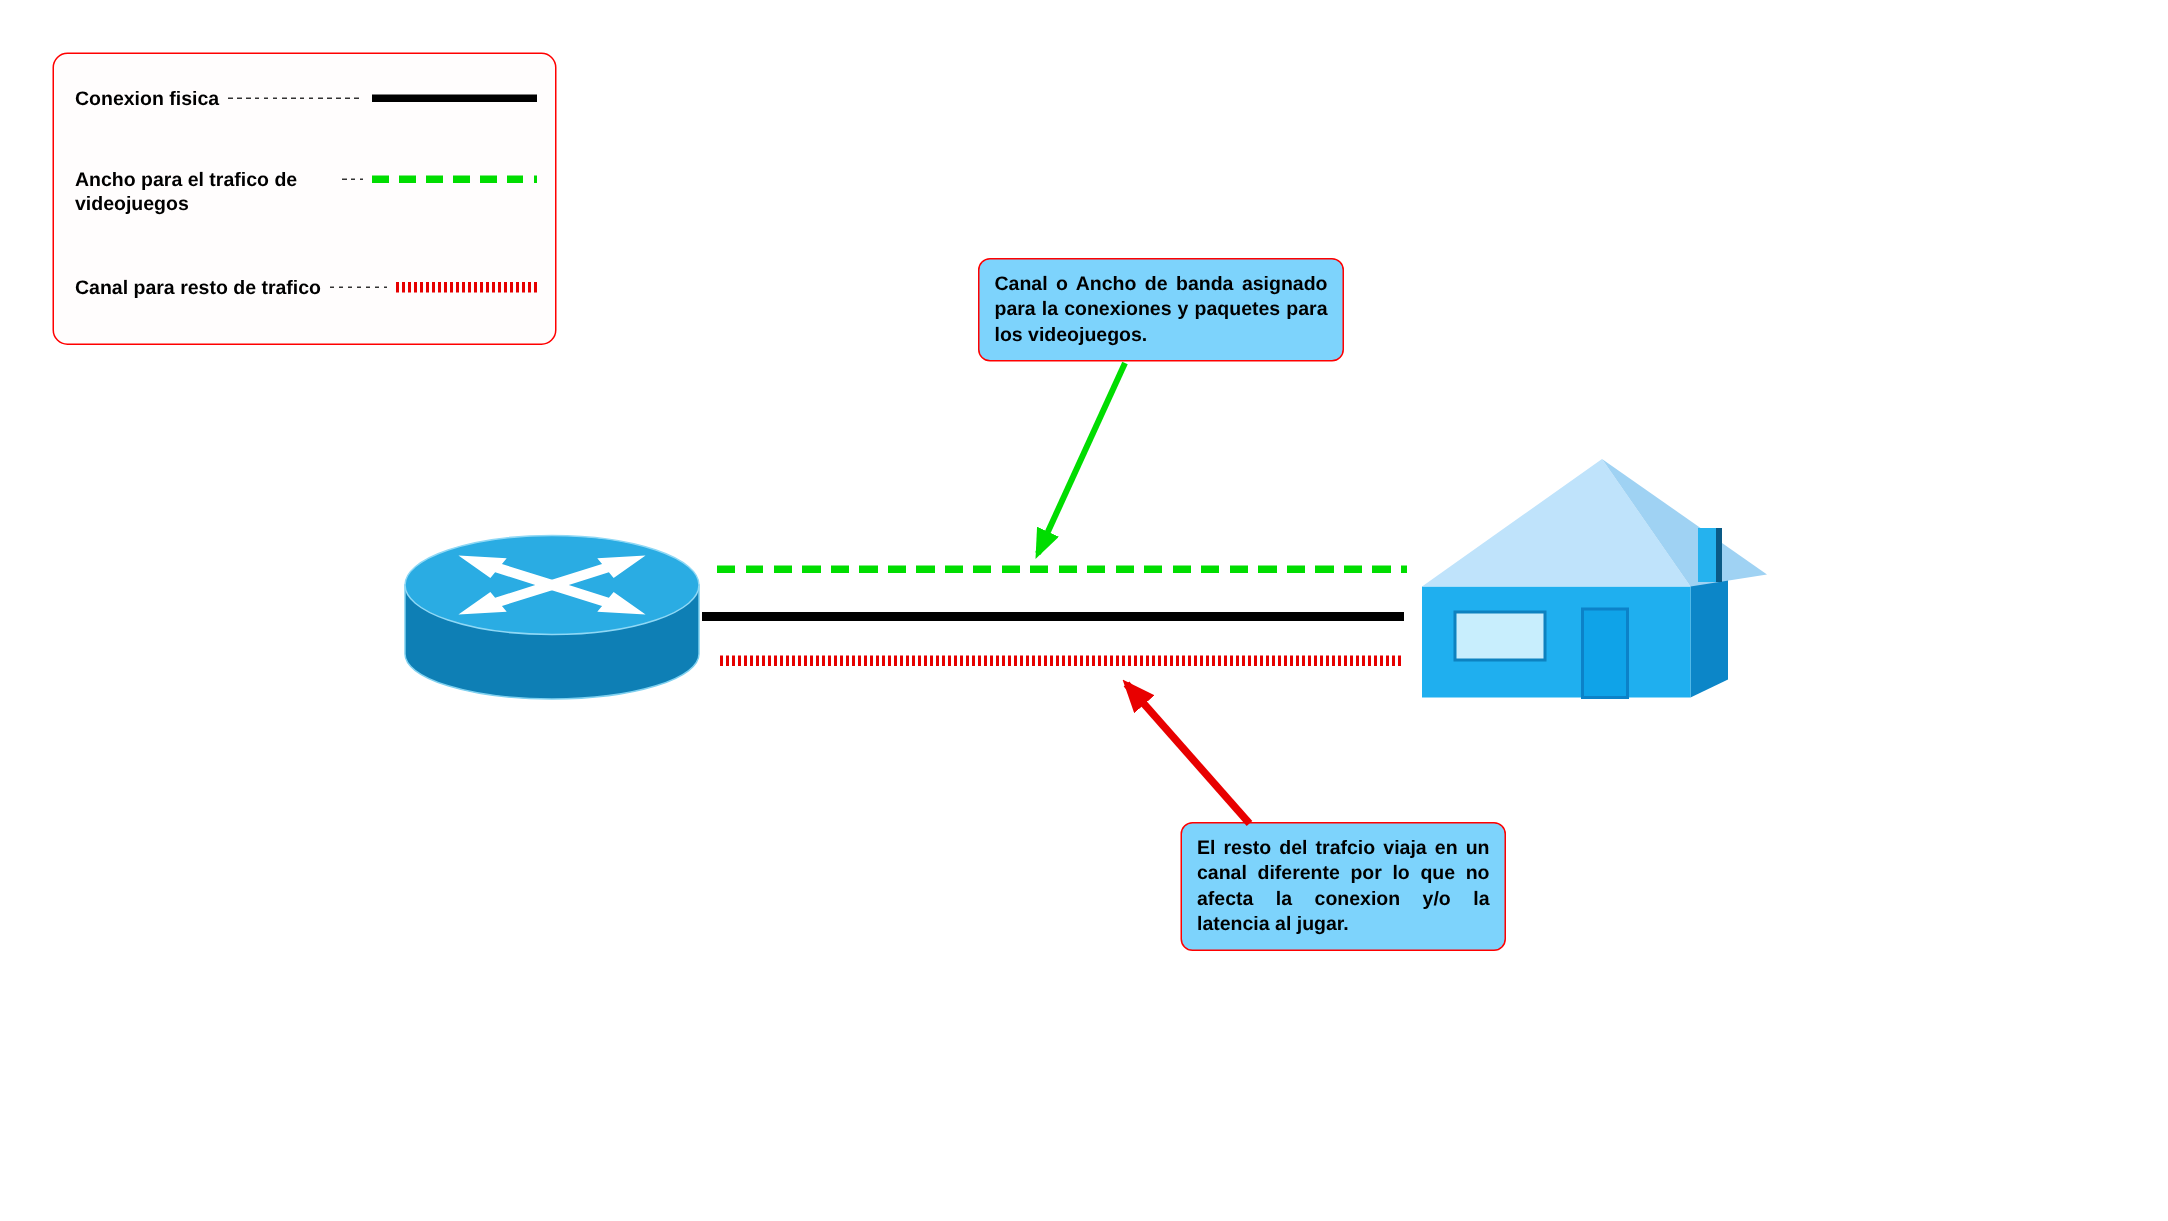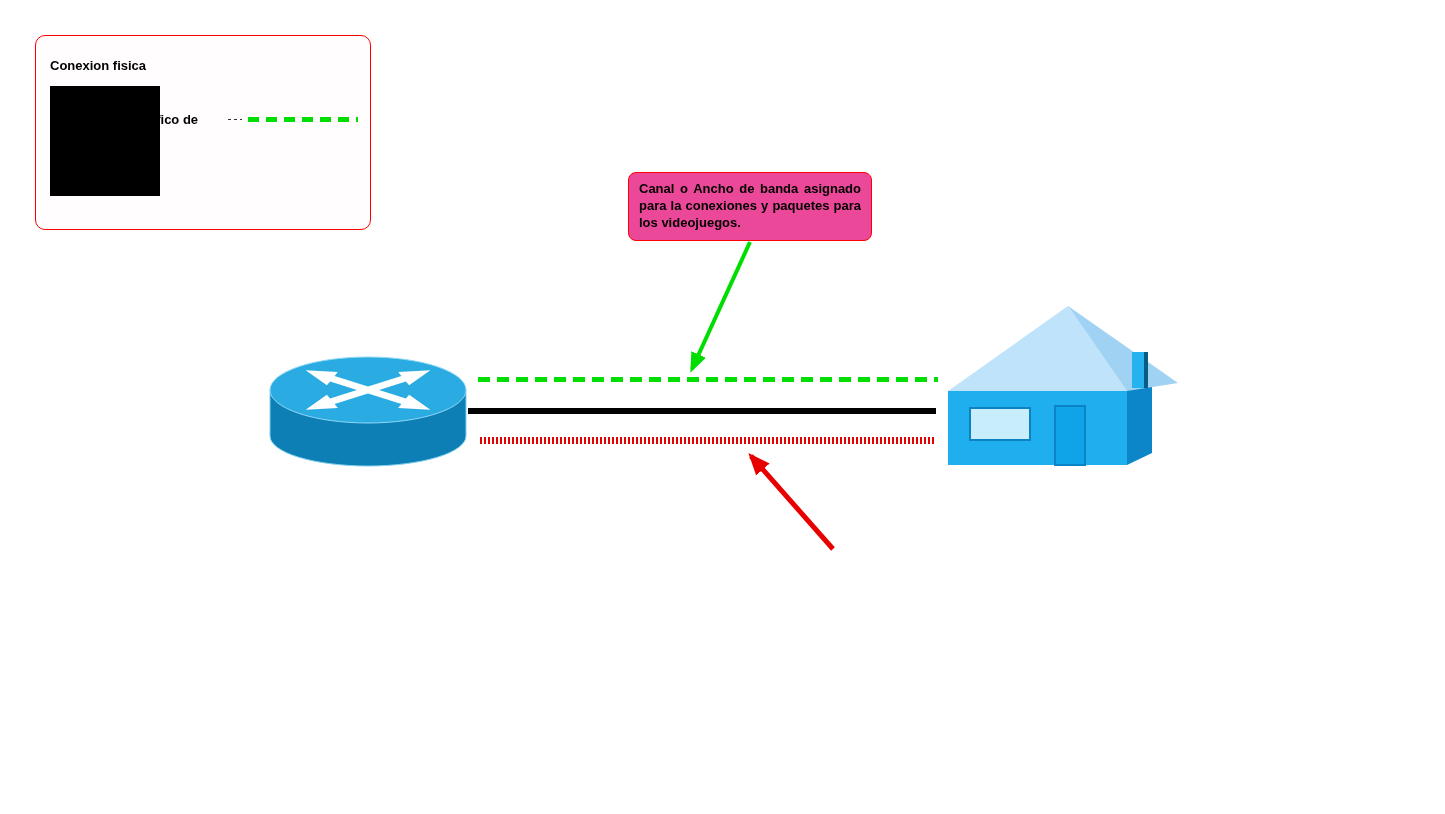--- a/index.html
+++ b/index.html
@@ -3,21 +3,21 @@
 <meta charset="utf-8">
 <style>
   html,body{margin:0;padding:0;background:#ffffff;}
   body{font-family:"Liberation Sans", sans-serif;}
   #canvas{position:relative;width:1445px;height:814px;background:#ffffff;overflow:hidden;}
 
   
   .legend{position:absolute;left:35px;top:35px;width:334px;height:193px;
     border:1px solid #ff0000;border-radius:10px;background:#fffdfd;}
   .legend-row{position:absolute;left:14px;right:12px;display:flex;align-items:flex-start;}
-  .legend-row.r1{top:55px;flex-direction:column;}
+  .legend-row.r1{top:55px;}
   .legend-row.r2{top:110px;}
   .legend-row.r3{top:182px;}
   .legend{font-size:0;}
   .legend .legend-row{font-size:13px;}
   .legend-label{font-weight:bold;font-size:13px;color:#000;line-height:1.25;}
   .r2 .legend-label{max-width:172px;}
   .leader{flex:1;height:1px;margin:7px 6px 0 6px;
     background:repeating-linear-gradient(90deg,#333 0 3px,transparent 3px 6px);}
   .sample{width:110px;flex:0 0 110px;}
   .sample.solid{height:5px;margin-top:5px;background:#000000;}
@@ -27,23 +27,23 @@
     background:repeating-linear-gradient(90deg,#e60000 0 2px,transparent 2px 4px);}
 
   
   .line-gaming{position:absolute;left:478px;top:377px;width:460px;height:5px;
     background:repeating-linear-gradient(90deg,#00dd00 0 12px,transparent 12px 19px);}
   .line-physical{position:absolute;left:468px;top:408px;width:468px;height:6px;background:#000000;}
   .line-other{position:absolute;left:480px;top:437px;width:454px;height:7px;
     background:repeating-linear-gradient(90deg,#e60000 0 2px,transparent 2px 4px);}
 
   
-  .callout{position:absolute;box-sizing:border-box;background:#ec4899;
+  .callout{position:absolute;box-sizing:border-box;background:#7dd3fc;
     border:1.5px solid #ff0000;border-radius:8px;padding:8px 10px;
-    font-size:13px;font-weight:bold;color:#000;text-align:justify;line-height:1.3;}
+    font-size:13px;font-weight:bold;color:#000;text-align:justify;line-height:1.3;margin-left:24px;}
   .callout.gaming{left:628px;top:172px;width:244px;}
   .callout.rest{left:763px;top:548px;width:217px;}
 
   
   .router{position:absolute;left:268px;top:348px;width:200px;height:125px;}
   .house{position:absolute;left:945px;top:303px;width:235px;height:165px;}
   .router svg,.house svg{display:block;width:100%;height:100%;}
 
   .overlay{position:absolute;left:0;top:0;pointer-events:none;}
 </style>
@@ -55,20 +55,25 @@
   <div class="legend">
     <div class="legend-row r1" style="top:22px;">
       <span class="legend-label">Conexion fisica</span>
       <span class="leader"></span>
       <span class="sample solid"></span>
     </div>
     <div class="legend-row r2" style="top:76px;">
       <span class="legend-label">Ancho para el trafico de videojuegos</span>
       <span class="leader"></span>
       <span class="sample dashed"></span>
+    </div>
+    <div class="legend-row r3" style="top:148px;">
+      <span class="legend-label">Canal para resto de trafico</span>
+      <span class="leader"></span>
+      <span class="sample dotted"></span>
     </div>
   </div>
 
   <div class="line-gaming"></div>
   <div class="line-physical"></div>
   <div class="line-other"></div>
 
   <div class="router">
     <svg viewBox="0 0 200 125">
       <path d="M2 42 L2 88 A98 30 0 0 0 198 88 L198 42 Z" fill="#0E7FB5" stroke="#7fd0ef" stroke-width="1"></path>
@@ -107,20 +112,23 @@
       <rect x="25" y="105" width="60" height="32" fill="#C8EEFD" stroke="#0D82C0" stroke-width="2"></rect>
 
       <rect x="110" y="103" width="30" height="59" fill="#0FA3E8" stroke="#0C82C8" stroke-width="2"></rect>
     </svg>
   </div>
 
   <div class="callout gaming">
     <span>Canal o Ancho de banda asignado para la conexiones y paquetes para los videojuegos.</span>
   </div>
 
+  <div class="callout rest">
+    <span>El resto del trafcio viaja en un canal diferente por lo que no afecta la conexion y/o la latencia al jugar.</span>
+  </div>
 
   <svg class="overlay" width="1445" height="814">
     <defs>
       <marker id="arrow-green" viewBox="0 0 20 16" refX="16" refY="8" markerWidth="20" markerHeight="16" orient="auto" markerUnits="userSpaceOnUse">
         <path d="M0 0 L20 8 L0 16 Z" fill="#00dd00"></path>
       </marker>
       <marker id="arrow-red" viewBox="0 0 22 18" refX="18" refY="9" markerWidth="22" markerHeight="18" orient="auto" markerUnits="userSpaceOnUse">
         <path d="M0 0 L22 9 L0 18 Z" fill="#e80000"></path>
       </marker>
     </defs>

